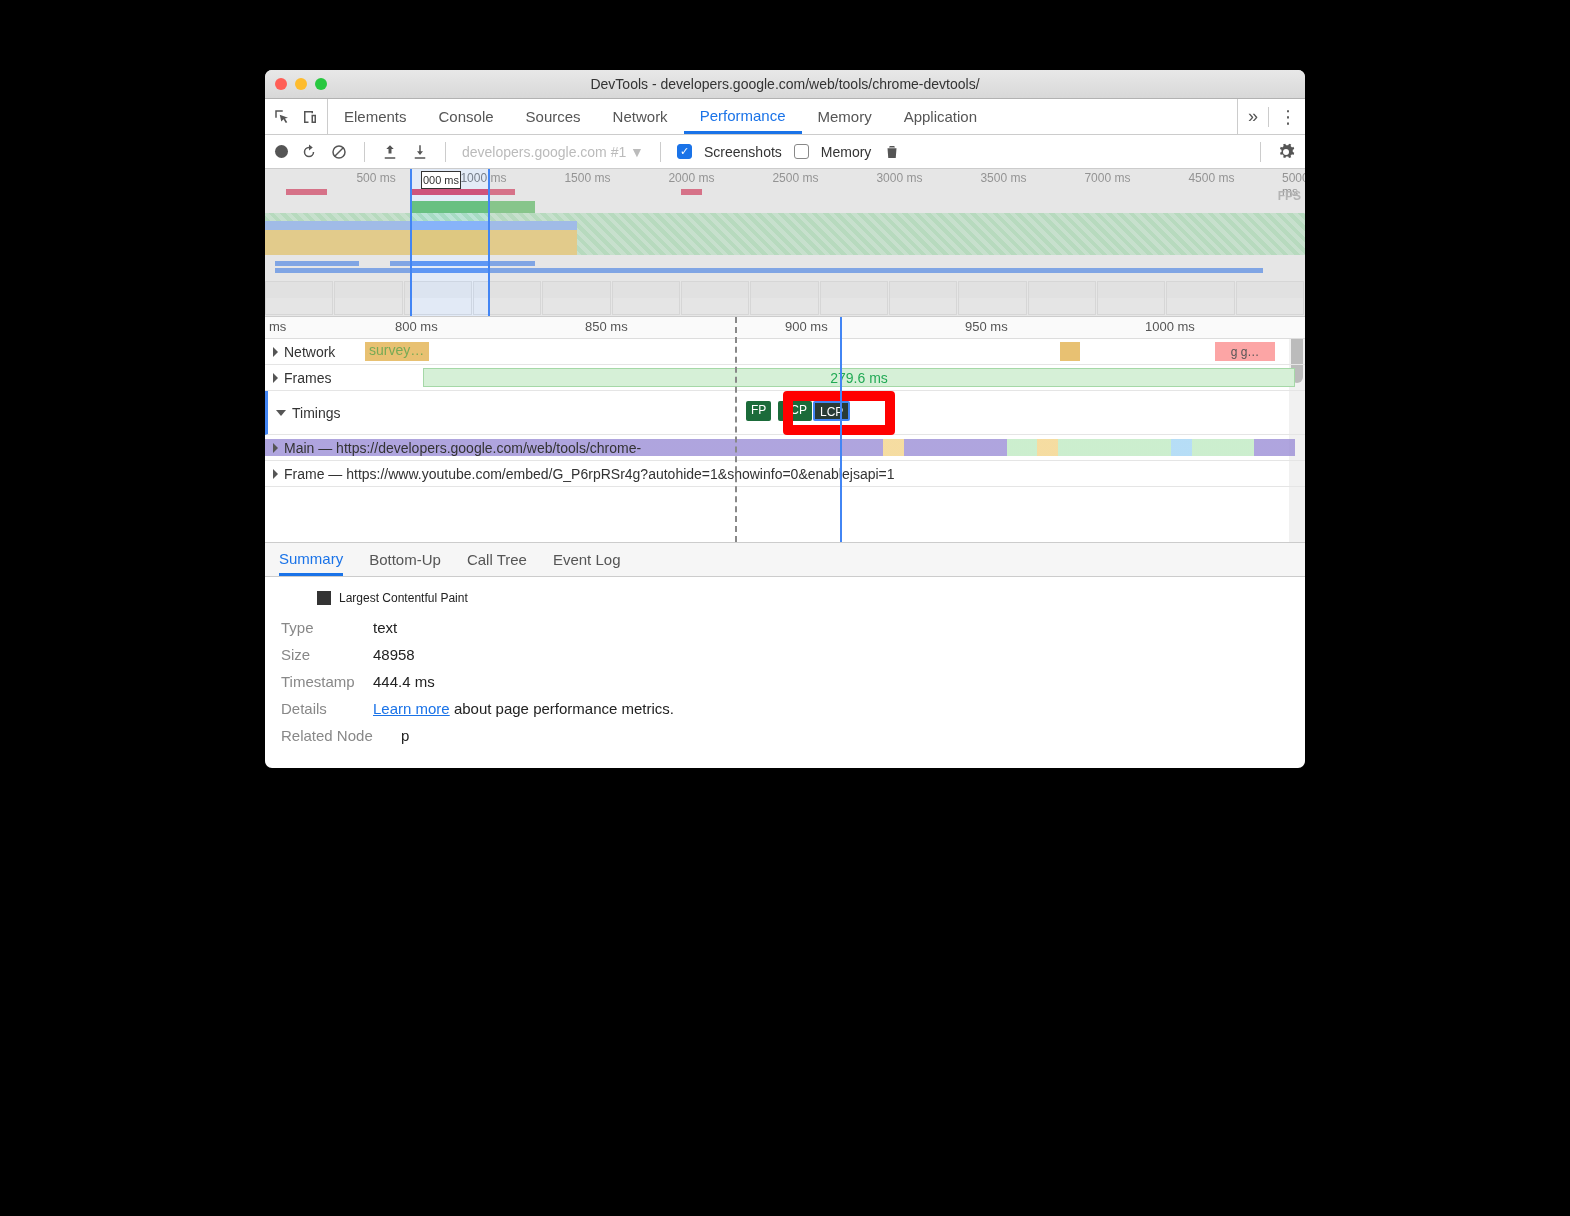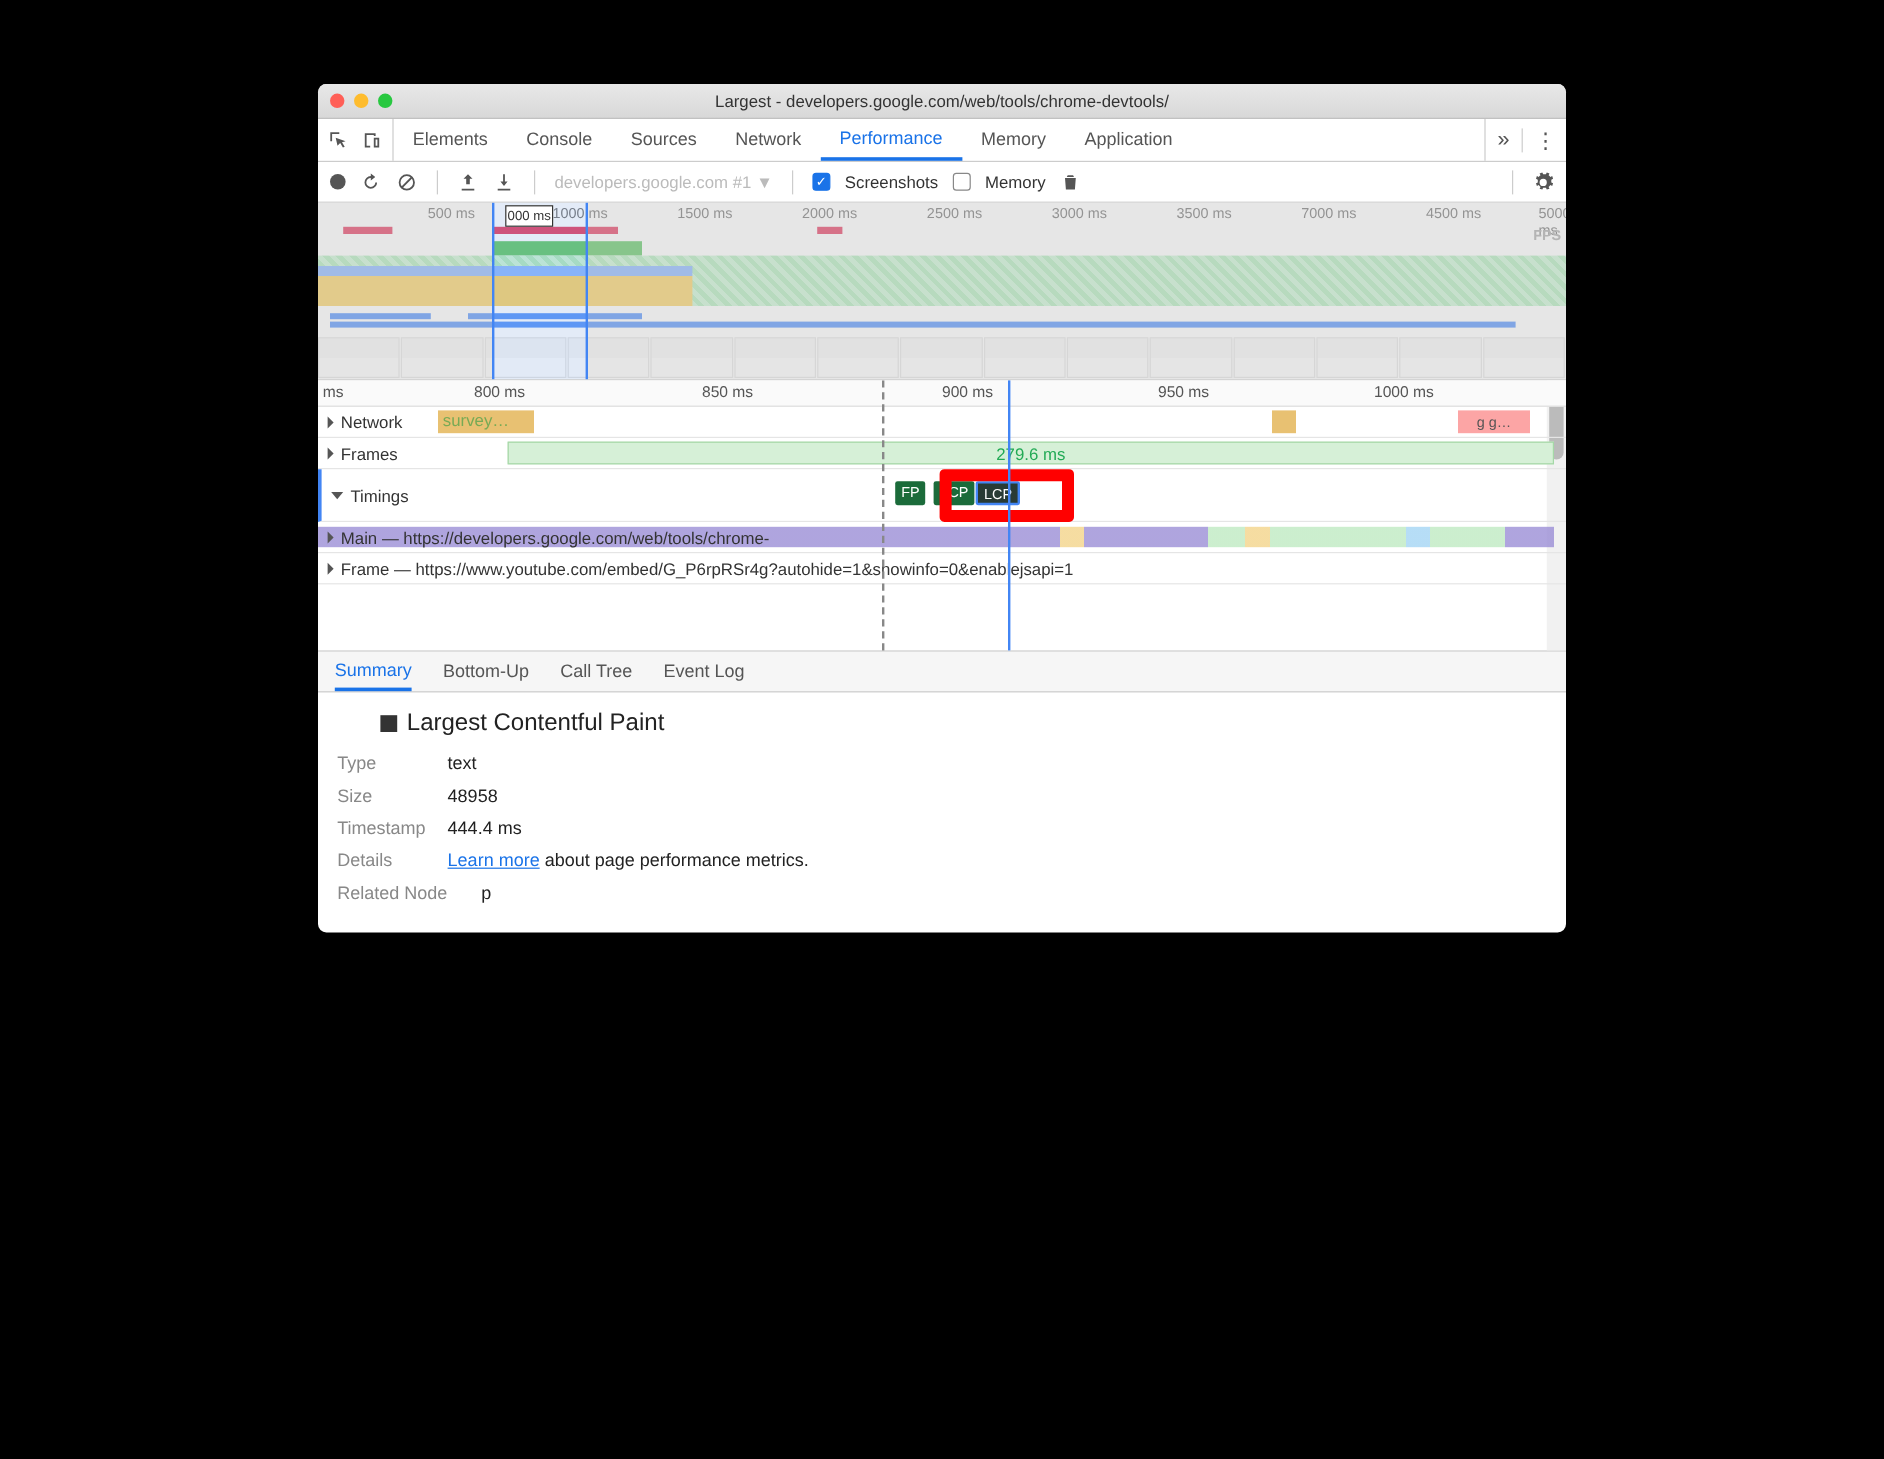--- a/index.html
+++ b/index.html
@@ -115,40 +115,40 @@
   .playhead{position:absolute;top:0;bottom:0;left:575px;width:2px;background:#4285f4;z-index:5;}
   .dashed{position:absolute;top:0;bottom:0;left:470px;border-left:2px dashed #888;z-index:4;}
   .detail-scroll{position:absolute;right:0;top:0;width:16px;height:100%;background:#f1f1f1;}
   .detail-scroll-thumb{position:absolute;right:2px;top:6px;width:12px;height:60px;background:#bbb;border-radius:6px;}
 
   .bottom-tabs{height:34px;border-bottom:1px solid #ccc;display:flex;align-items:center;font-size:15px;color:#555;gap:26px;padding-left:14px;background:#f6f6f6;}
   .bottom-tabs .btab{padding:6px 0;}
   .bottom-tabs .btab.active{color:#1a73e8;border-bottom:3px solid #1a73e8;}
 
   .summary{padding:14px 16px;font-size:15px;color:#555;}
-  .summary-title{display:flex;align-items:center;color:#222;font-size:20px;margin-bottom:14px;padding-left:36px;}
+  .summary-title{display:flex;align-items:center;color:#222;font-size:12px;margin-bottom:14px;padding-left:36px;}
   .swatch{width:14px;height:14px;background:#333;margin-right:8px;}
   .summary-row{display:flex;margin-bottom:10px;font-size:15px;}
   .summary-row .k{width:92px;color:#888;}
   .summary-row .v{color:#222;}
   .link{color:#1a73e8;text-decoration:underline;}
 
 </style>
 </head>
 <body>
 
 <div class="window">
 
   <div class="titlebar">
     <div class="traffic">
       <div class="dot red"></div>
       <div class="dot yellow"></div>
       <div class="dot green"></div>
     </div>
-    <div class="title-text">Largest - developers.google.com/web/tools/chrome-devtools/</div>
+    <div class="title-text">DevTools - developers.google.com/web/tools/chrome-devtools/</div>
   </div>
 
   <div class="topbar">
     <div class="topbar-left">
       <svg class="icon-svg" viewBox="0 0 24 24">
           <path d="M3 3h10v2H5v8H3V3zm6 6l11 4-4 1 3 5-2 1-3-5-3 3-2-9z"></path>
         </svg>
       <svg class="icon-svg" viewBox="0 0 24 24">
           <path d="M4 4h12v3h-2V6H6v12h4v2H4V4zm10 5h6v11h-6V9zm2 2v7h2v-7h-2z"></path>
         </svg>
@@ -267,21 +267,21 @@
       <span style="left:130px">800 ms</span>
       <span style="left:320px">850 ms</span>
       <span style="left:520px">900 ms</span>
       <span style="left:700px">950 ms</span>
       <span style="left:880px">1000 ms</span>
     </div>
 
     <div class="track">
       <span class="tri"></span>
       <span>Network</span>
-      <div class="net-block" style="left:100px;width:80px;">
+      <div class="net-block" style="left:100px;width:64px;">
           <span style="color:#7a5;position:absolute;left:4px;">survey…</span>
         </div>
       <div class="net-block" style="left:795px;width:20px;"></div>
       <div class="gg-block">g g…</div>
     </div>
 
     <div class="track">
       <span class="tri"></span>
       <span>Frames</span>
       <div class="frames-bar">

